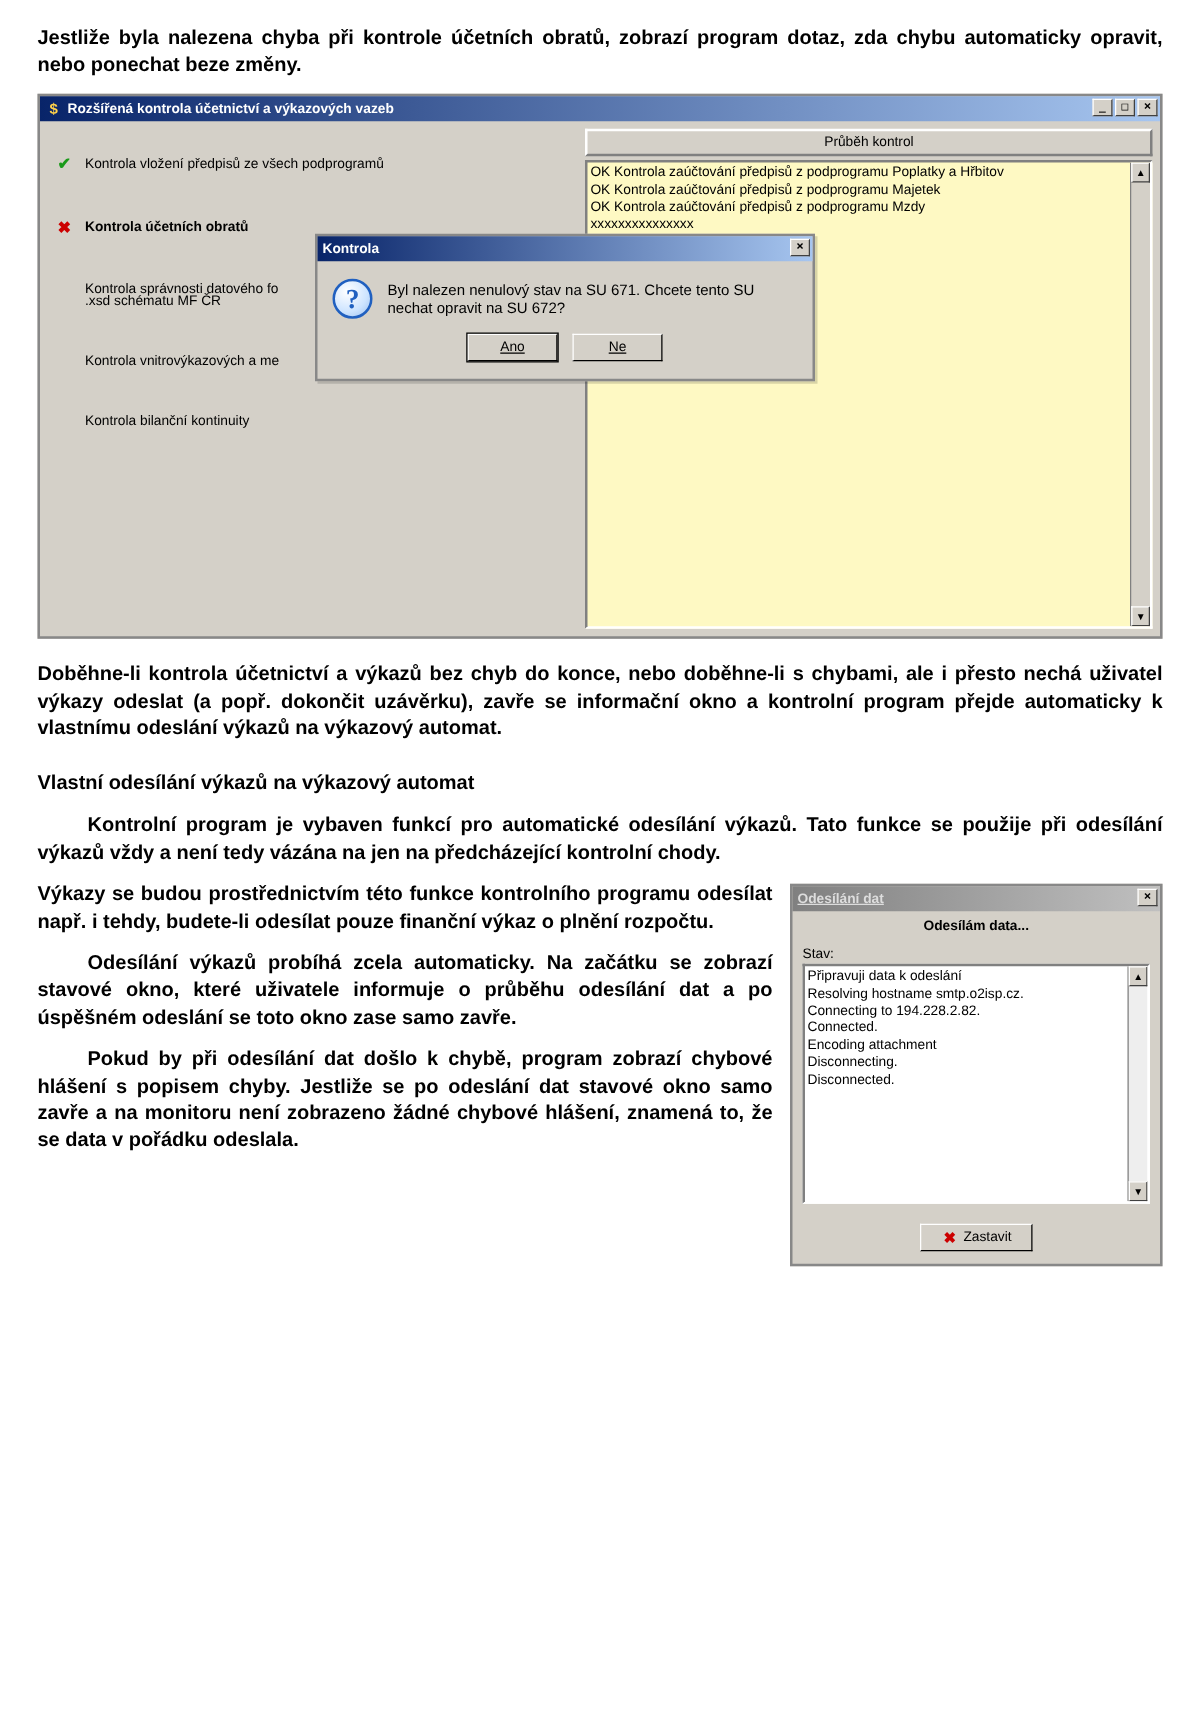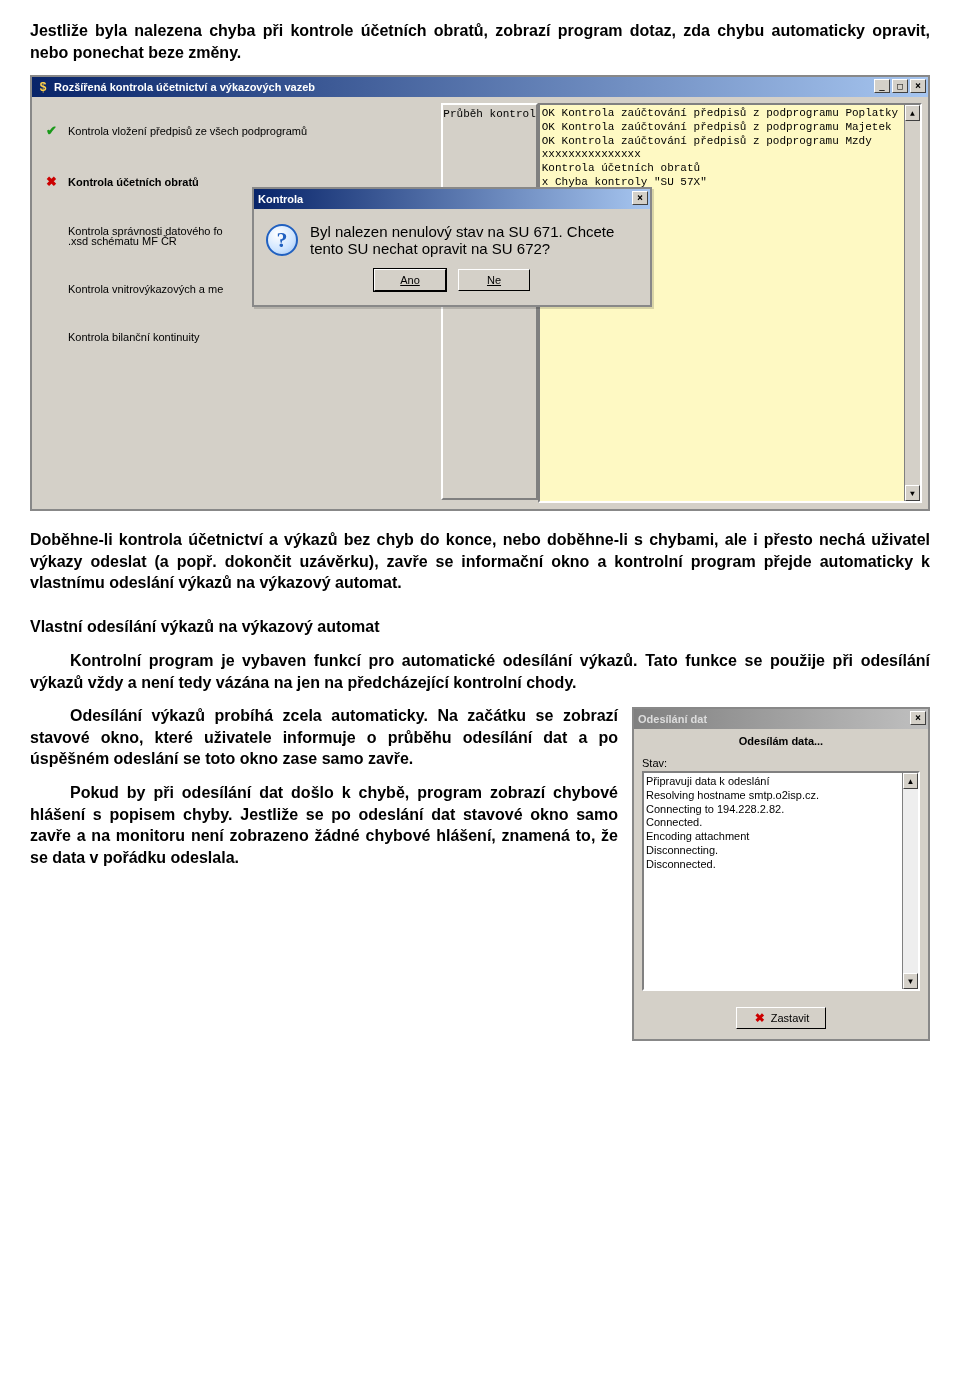--- a/index.html
+++ b/index.html
@@ -43,20 +43,21 @@
     font-weight: bold;
     font-size: 11px;
     position: relative;
   }
   .tb-blue {
     background: linear-gradient(to right, #082469, #a7c6f0);
   }
   .tb-gray {
     background: linear-gradient(to right, #808080, #c0c0c0);
     color: #ddd;
+    text-decoration: underline;
   }
   .tb-icon {
     width: 14px; height: 14px;
     display: inline-flex;
     align-items: center; justify-content: center;
     margin-right: 4px;
     font-size: 12px;
   }
   .tb-btns {
     position: absolute;
@@ -98,22 +99,21 @@
     gap: 8px;
     margin-bottom: 36px;
     color: #000;
   }
   .check-row .icon { width: 14px; font-size: 13px; font-weight: bold; }
   .ic-ok { color: #1a9a1a; }
   .ic-err { color: #c00; }
   .right-col {
     flex: 1;
     display: flex;
-    flex-direction: row;
-    font-family: Liberation Mono, monospace;
+    flex-direction: column;
   }
   .panel-label {
     background: #d4d0c8;
     border-left: 2px solid #fff;
     border-top: 2px solid #fff;
     border-right: 2px solid #808080;
     border-bottom: 2px solid #808080;
     padding: 3px 0;
     text-align: center;
     font-size: 11px;
@@ -176,21 +176,21 @@
     border-radius: 50%;
     border: 2px solid #2060c0;
     background: radial-gradient(circle at 35% 30%, #fff, #cde4ff 60%, #9cc0ef);
     color: #2060c0;
     font-weight: bold;
     font-size: 22px;
     display: flex;
     align-items: center; justify-content: center;
     font-family: Georgia, serif;
   }
-  .dlg-txt { font-size: 15px; flex: 1; }
+  .dlg-txt { font-size: 12px; flex: 1; }
   .dlg-buttons {
     display: flex;
     justify-content: center;
     gap: 12px;
     padding: 6px 0 14px 0;
   }
   .winbtn {
     min-width: 72px;
     height: 22px;
     background: #d4d0c8;
@@ -226,21 +226,21 @@
     font-size: 11px;
   }
   .send-body { padding: 0 8px 8px 8px; }
   .send-lbl { font-size: 11px; margin-bottom: 2px; }
   .send-box {
     background: #fff;
     border-left: 2px solid #808080;
     border-top: 2px solid #808080;
     border-right: 2px solid #fff;
     border-bottom: 2px solid #fff;
-    height: 220px;
+    height: 192px;
     position: relative;
     padding: 2px 0 0 2px;
     overflow: hidden;
   }
   .send-box .logline { font-size: 11px; line-height: 1.25; }
   .send-foot {
     display: flex;
     justify-content: center;
     padding: 8px 0 10px 0;
   }
@@ -365,15 +365,16 @@
       </div>
     </div>
     <div class="send-foot">
       <div class="winbtn" style="min-width:90px;">
         <span class="ic-x-sm">✖</span>
         <span>Zastavit</span>
       </div>
     </div>
   </div>
 
+  <p class="para">Výkazy se budou prostřednictvím této funkce kontrolního programu odesílat např. i tehdy, budete-li odesílat pouze finanční výkaz o plnění rozpočtu.</p>
   <p class="para"><span class="indent"></span><span>Odesílání výkazů probíhá zcela automaticky. Na začátku se zobrazí stavové okno, které uživatele informuje o průběhu odesílání dat a po úspěšném odeslání se toto okno zase samo zavře.</span></p>
   <p class="para"><span class="indent"></span><span>Pokud by při odesílání dat došlo k chybě, program zobrazí chybové hlášení s popisem chyby. Jestliže se po odeslání dat stavové okno samo zavře a na monitoru není zobrazeno žádné chybové hlášení, znamená to, že se data v pořádku odeslala.</span></p>
 </div>
 
 </body></html>

